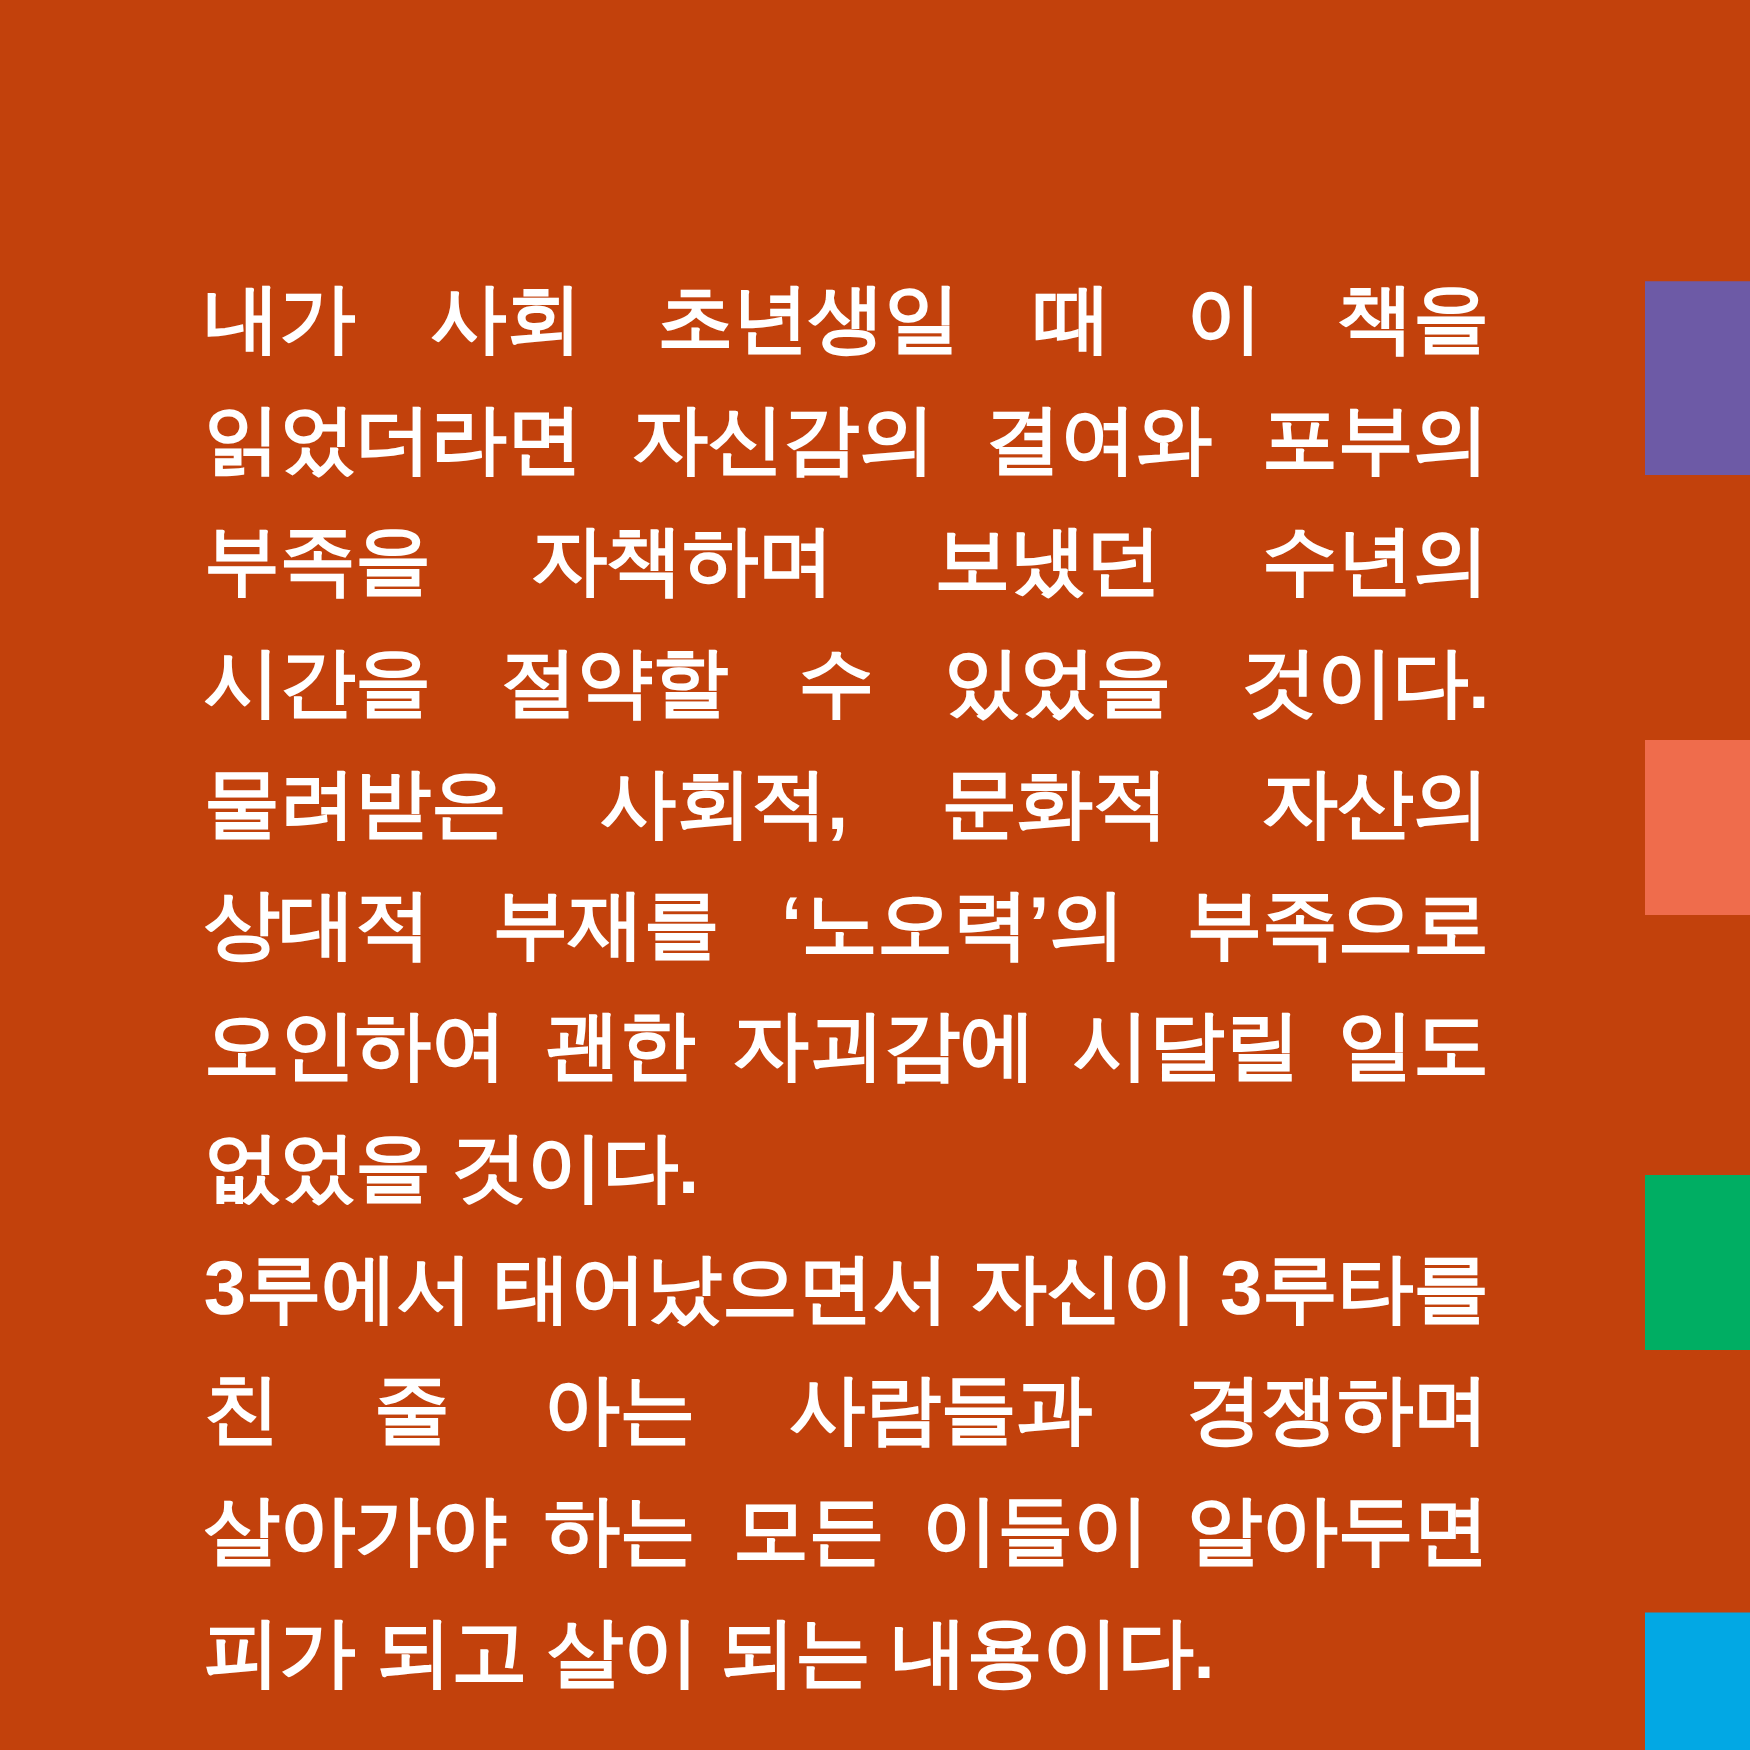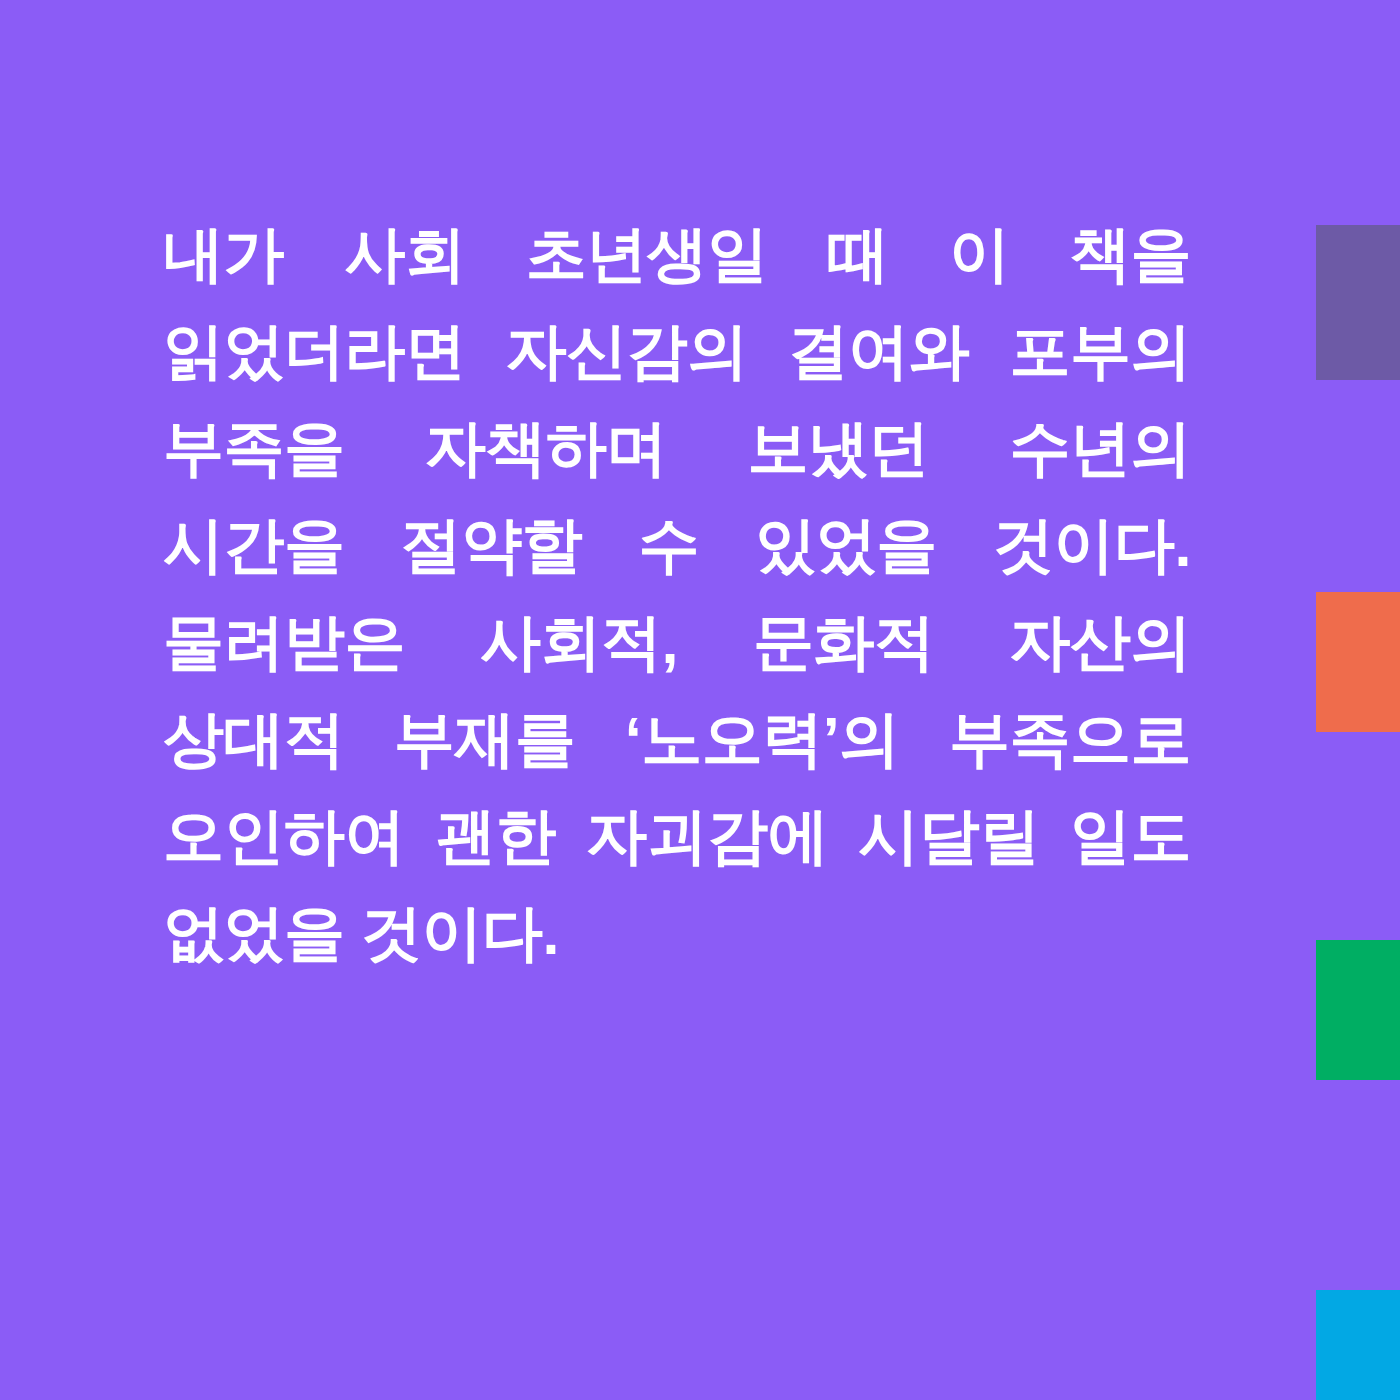--- a/index.html
+++ b/index.html
@@ -67,25 +67,26 @@
     font-size: 52px;
     line-height: 68px;
     font-weight: 700;
     letter-spacing: -0.5px;
     white-space: nowrap;
   }
 </style>
 </head>
 <body>
 
-<div id="card" style="background: #8b5cf6;">
+<div id="card" style="background: #c2410c;">
 
   <div class="edge-block" id="block-purple" style="background: rgb(109, 90, 166);"></div>
   <div class="edge-block" id="block-orange" style="background: rgb(239, 108, 76);"></div>
   <div class="edge-block" id="block-green" style="background: rgb(0, 174, 99);"></div>
   <div class="edge-block" id="block-blue" style="background: rgb(2, 168, 228);"></div>
 
   <div id="quote-body">
     <p class="quote-paragraph" id="quote-para-1">내가 사회 초년생일 때 이 책을 읽었더라면 자신감의 결여와 포부의 부족을 자책하며 보냈던 수년의 시간을 절약할 수 있었을 것이다. 물려받은 사회적, 문화적 자산의 상대적 부재를 ‘노오력’의 부족으로 오인하여 괜한 자괴감에 시달릴 일도 없었을 것이다.</p>
+    <p class="quote-paragraph" id="quote-para-2">3루에서 태어났으면서 자신이 3루타를 친 줄 아는 사람들과 경쟁하며 살아가야 하는 모든 이들이 알아두면 피가 되고 살이 되는 내용이다.</p>
   </div>
 
 
 </div>
 
 </body></html>

